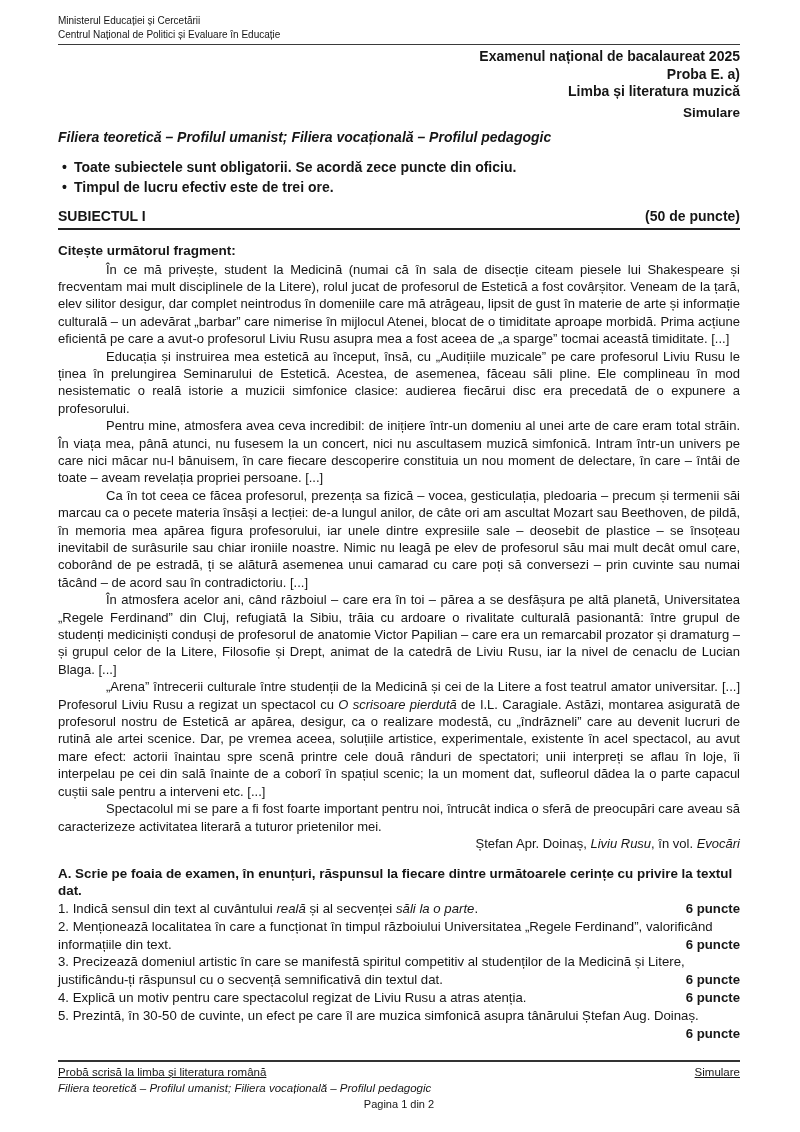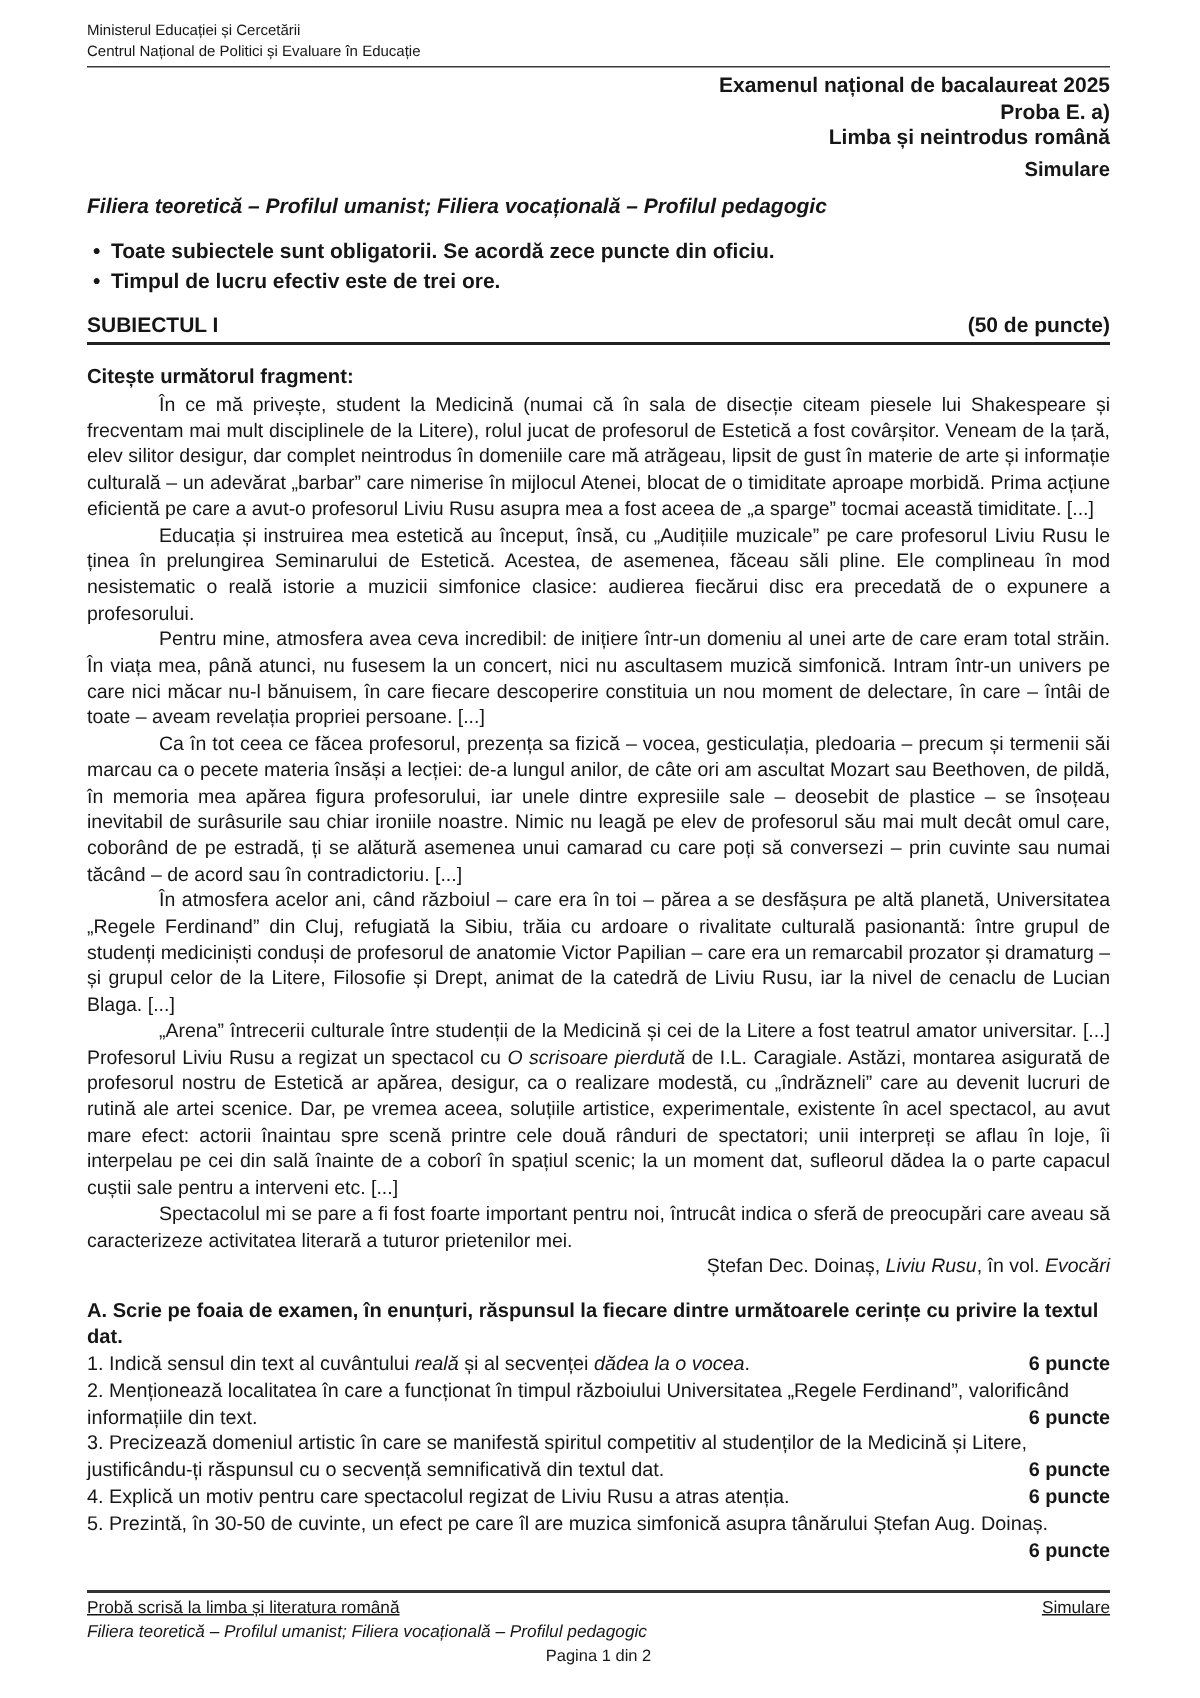--- a/index.html
+++ b/index.html
@@ -60,21 +60,21 @@
 <body>
 
 <div class="page">
 
   <header>
     <div class="ministry">Ministerul Educației și Cercetării</div>
     <div class="ministry">Centrul Național de Politici și Evaluare în Educație</div>
     <hr class="header-rule">
     <div class="exam-title">Examenul național de bacalaureat 2025</div>
     <div class="exam-title">Proba E. a)</div>
-    <div class="exam-title">Limba și neintrodus română</div>
+    <div class="exam-title">Limba și literatura muzică</div>
     <div class="simulare-top">Simulare</div>
     <div class="filiera-top">Filiera teoretică – Profilul umanist; Filiera vocațională – Profilul pedagogic</div>
   </header>
 
   <div class="instructions">
     <div class="instr-row">Toate subiectele sunt obligatorii. Se acordă zece puncte din oficiu.</div>
     <div class="instr-row">Timpul de lucru efectiv este de trei ore.</div>
   </div>
 
   <div class="subject-header">
@@ -84,27 +84,27 @@
   <div class="read-prompt">Citește următorul fragment:</div>
 
   <div class="fragment">
     <p><span>În ce mă privește, student la Medicină (numai că în sala de disecție citeam piesele lui Shakespeare și frecventam mai mult disciplinele de la Litere), rolul jucat de profesorul de Estetică a fost covârșitor. Veneam de la țară, elev silitor desigur, dar complet neintrodus în domeniile care mă atrăgeau, lipsit de gust în materie de arte și informație culturală – un adevărat „barbar” care nimerise în mijlocul Atenei, blocat de o timiditate aproape morbidă. Prima acțiune eficientă pe care a avut-o profesorul Liviu Rusu asupra mea a fost aceea de „a sparge” tocmai această timiditate. [...]</span></p>
     <p><span>Educația și instruirea mea estetică au început, însă, cu „Audițiile muzicale” pe care profesorul Liviu Rusu le ținea în prelungirea Seminarului de Estetică. Acestea, de asemenea, făceau săli pline. Ele complineau în mod nesistematic o reală istorie a muzicii simfonice clasice: audierea fiecărui disc era precedată de o expunere a profesorului.</span></p>
     <p><span>Pentru mine, atmosfera avea ceva incredibil: de inițiere într-un domeniu al unei arte de care eram total străin. În viața mea, până atunci, nu fusesem la un concert, nici nu ascultasem muzică simfonică. Intram într-un univers pe care nici măcar nu-l bănuisem, în care fiecare descoperire constituia un nou moment de delectare, în care – întâi de toate – aveam revelația propriei persoane. [...]</span></p>
     <p><span>Ca în tot ceea ce făcea profesorul, prezența sa fizică – vocea, gesticulația, pledoaria – precum și termenii săi marcau ca o pecete materia însăși a lecției: de-a lungul anilor, de câte ori am ascultat Mozart sau Beethoven, de pildă, în memoria mea apărea figura profesorului, iar unele dintre expresiile sale – deosebit de plastice – se însoțeau inevitabil de surâsurile sau chiar ironiile noastre. Nimic nu leagă pe elev de profesorul său mai mult decât omul care, coborând de pe estradă, ți se alătură asemenea unui camarad cu care poți să conversezi – prin cuvinte sau numai tăcând – de acord sau în contradictoriu. [...]</span></p>
     <p><span>În atmosfera acelor ani, când războiul – care era în toi – părea a se desfășura pe altă planetă, Universitatea „Regele Ferdinand” din Cluj, refugiată la Sibiu, trăia cu ardoare o rivalitate culturală pasionantă: între grupul de studenți mediciniști conduși de profesorul de anatomie Victor Papilian – care era un remarcabil prozator și dramaturg – și grupul celor de la Litere, Filosofie și Drept, animat de la catedră de Liviu Rusu, iar la nivel de cenaclu de Lucian Blaga. [...]</span></p>
     <p><span>„Arena” întrecerii culturale între studenții de la Medicină și cei de la Litere a fost teatrul amator universitar. [...] Profesorul Liviu Rusu a regizat un spectacol cu </span><span style="font-style: italic;">O scrisoare pierdută</span><span> de I.L. Caragiale. Astăzi, montarea asigurată de profesorul nostru de Estetică ar apărea, desigur, ca o realizare modestă, cu „îndrăzneli” care au devenit lucruri de rutină ale artei scenice. Dar, pe vremea aceea, soluțiile artistice, experimentale, existente în acel spectacol, au avut mare efect: actorii înaintau spre scenă printre cele două rânduri de spectatori; unii interpreți se aflau în loje, îi interpelau pe cei din sală înainte de a coborî în spațiul scenic; la un moment dat, sufleorul dădea la o parte capacul cuștii sale pentru a interveni etc. [...]</span></p>
     <p><span>Spectacolul mi se pare a fi fost foarte important pentru noi, întrucât indica o sferă de preocupări care aveau să caracterizeze activitatea literară a tuturor prietenilor mei.</span></p>
-    <div class="attribution"><span>Ștefan Dec. Doinaș, </span><span style="font-style: italic;">Liviu Rusu</span><span>, în vol. </span><span style="font-style: italic;">Evocări</span></div>
+    <div class="attribution"><span>Ștefan Apr. Doinaș, </span><span style="font-style: italic;">Liviu Rusu</span><span>, în vol. </span><span style="font-style: italic;">Evocări</span></div>
   </div>
 
   <div class="section-a">
     <p class="sa-intro">A. Scrie pe foaia de examen, în enunțuri, răspunsul la fiecare dintre următoarele cerințe cu privire la textul dat.</p>
     <div class="q">
-      <span class="q-text"><span>1. Indică sensul din text al cuvântului </span><span style="font-style: italic;">reală</span><span> și al secvenței </span><span style="font-style: italic;">dădea la o vocea</span><span>.</span></span>
+      <span class="q-text"><span>1. Indică sensul din text al cuvântului </span><span style="font-style: italic;">reală</span><span> și al secvenței </span><span style="font-style: italic;">săli la o parte</span><span>.</span></span>
       <span class="pts">6 puncte</span>
     </div>
     <div class="q">
       <span class="q-text"><span>2. Menționează localitatea în care a funcționat în timpul războiului Universitatea „Regele Ferdinand”, valorificând informațiile din text.</span></span>
       <span class="pts">6 puncte</span>
     </div>
     <div class="q">
       <span class="q-text"><span>3. Precizează domeniul artistic în care se manifestă spiritul competitiv al studenților de la Medicină și Litere, justificându-ți răspunsul cu o secvență semnificativă din textul dat.</span></span>
       <span class="pts">6 puncte</span>
     </div>

